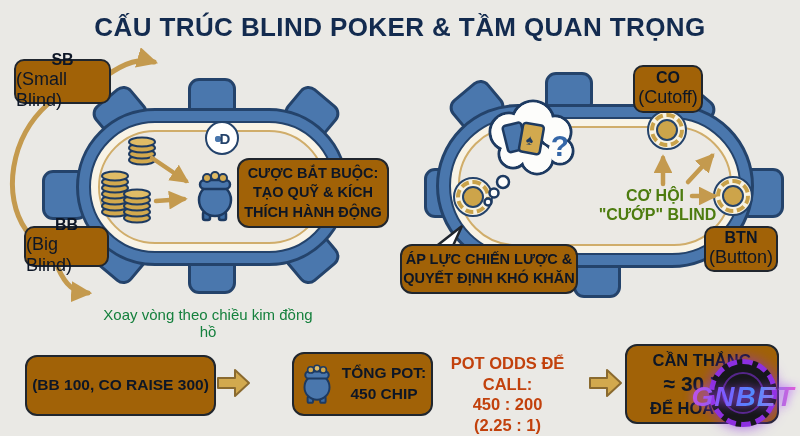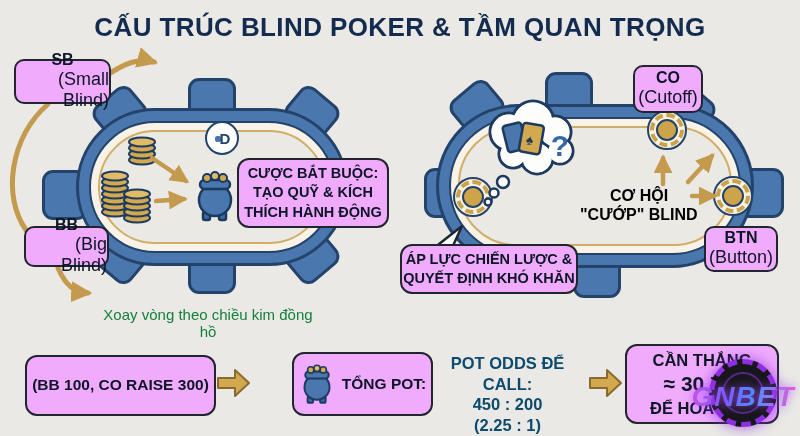--- a/index.html
+++ b/index.html
@@ -28,38 +28,38 @@
   .dealer { width:34px; height:34px; background:#ffffff; border:2px solid #24436b;
             display:flex; align-items:center; justify-content:center; }
   .dealer .stripes { border:3px dashed #4a77ad; }
   .dealer span { position:relative; font-weight:800; font-size:15px; color:#24436b; }
 
   .inlay { position:absolute; z-index:3; }
   .arrow-layer { position:absolute; left:0; top:0; z-index:4; pointer-events:none; }
   .bubble-svg { position:absolute; z-index:5; }
 
   
-  .wbox { position:absolute; background:#f0abfc; border:2.5px solid #20262e; border-radius:10px;
+  .wbox { position:absolute; background:#a16207; border:2.5px solid #20262e; border-radius:10px;
           display:flex; flex-direction:column; align-items:center; justify-content:center;
-          text-align:right; color:#0d1626; z-index:6; }
+          text-align:left; color:#0d1626; z-index:6; }
   .lbl-main { font-weight:800; font-size:16px; line-height:1.1; }
   .lbl-sub  { font-size:18px; line-height:1.2; }
   .co-line  { font-weight:800; font-size:14.5px; line-height:1.32; }
 
   .note { position:absolute; left:98px; top:306px; width:220px; text-align:center;
           font-size:15px; color:#15803d; font-weight:500; z-index:6; }
 
-  .steal { position:absolute; font-weight:800; font-size:16px;
-           color:#000000; z-index:3; }
+  .steal { position:absolute; text-align:center; font-weight:800; font-size:16px;
+           color:#4d7c0f; z-index:3; }
 
   .tail-svg { position:absolute; z-index:6; }
 
   
   .flow-text { position:absolute; left:425px; top:353px; width:165px; text-align:center;
-               font-weight:800; font-size:16.5px; line-height:1.25; color:#0c4a6e; z-index:6; }
+               font-weight:800; font-size:16.5px; line-height:1.25; color:#c2410c; z-index:6; }
   .pot-row { flex-direction:row !important; gap:7px; }
   .pot-col { display:flex; flex-direction:column; align-items:center; }
   .b-line1 { font-weight:800; font-size:15.5px; line-height:1.35; }
   .b-big   { font-weight:800; font-size:21px; line-height:1.2; }
 
   
   .wm-chip { position:absolute; left:709px; top:359px; width:68px; height:68px; border-radius:50%;
              background:#17171b; border:5px dashed #8d2fe0; z-index:7;
              box-shadow:0 0 14px rgba(140,40,230,.75); }
   .wm-chip i { position:absolute; inset:8px; border:2px solid #55268a; border-radius:50%; display:block; }
@@ -257,20 +257,21 @@
         <rect x="27" y="42" width="7" height="8" rx="2" fill="#3c6ca3"></rect>
         <circle cx="23" cy="30" r="16" fill="#4a77ad"></circle>
         <rect x="8" y="10" width="30" height="9" rx="4.5" fill="#4a77ad"></rect>
         <circle cx="15" cy="8" r="4" fill="#d2a94e" stroke-width="2"></circle>
         <circle cx="31" cy="8" r="4" fill="#d2a94e" stroke-width="2"></circle>
         <circle cx="23" cy="6" r="4" fill="#e0bc66" stroke-width="2"></circle>
       </g>
     </svg>
     <div class="pot-col">
       <div class="b-line1">TỔNG POT:</div>
+      <div class="b-line1">450 CHIP</div>
     </div>
   </div>
 
   <div class="flow-text">
     <div>POT ODDS ĐỂ CALL:</div>
     <div>450 : 200</div>
     <div>(2.25 : 1)</div>
   </div>
 
   <div class="wbox" style="left:625px;top:344px;width:154px;height:80px;border-radius:12px;">

